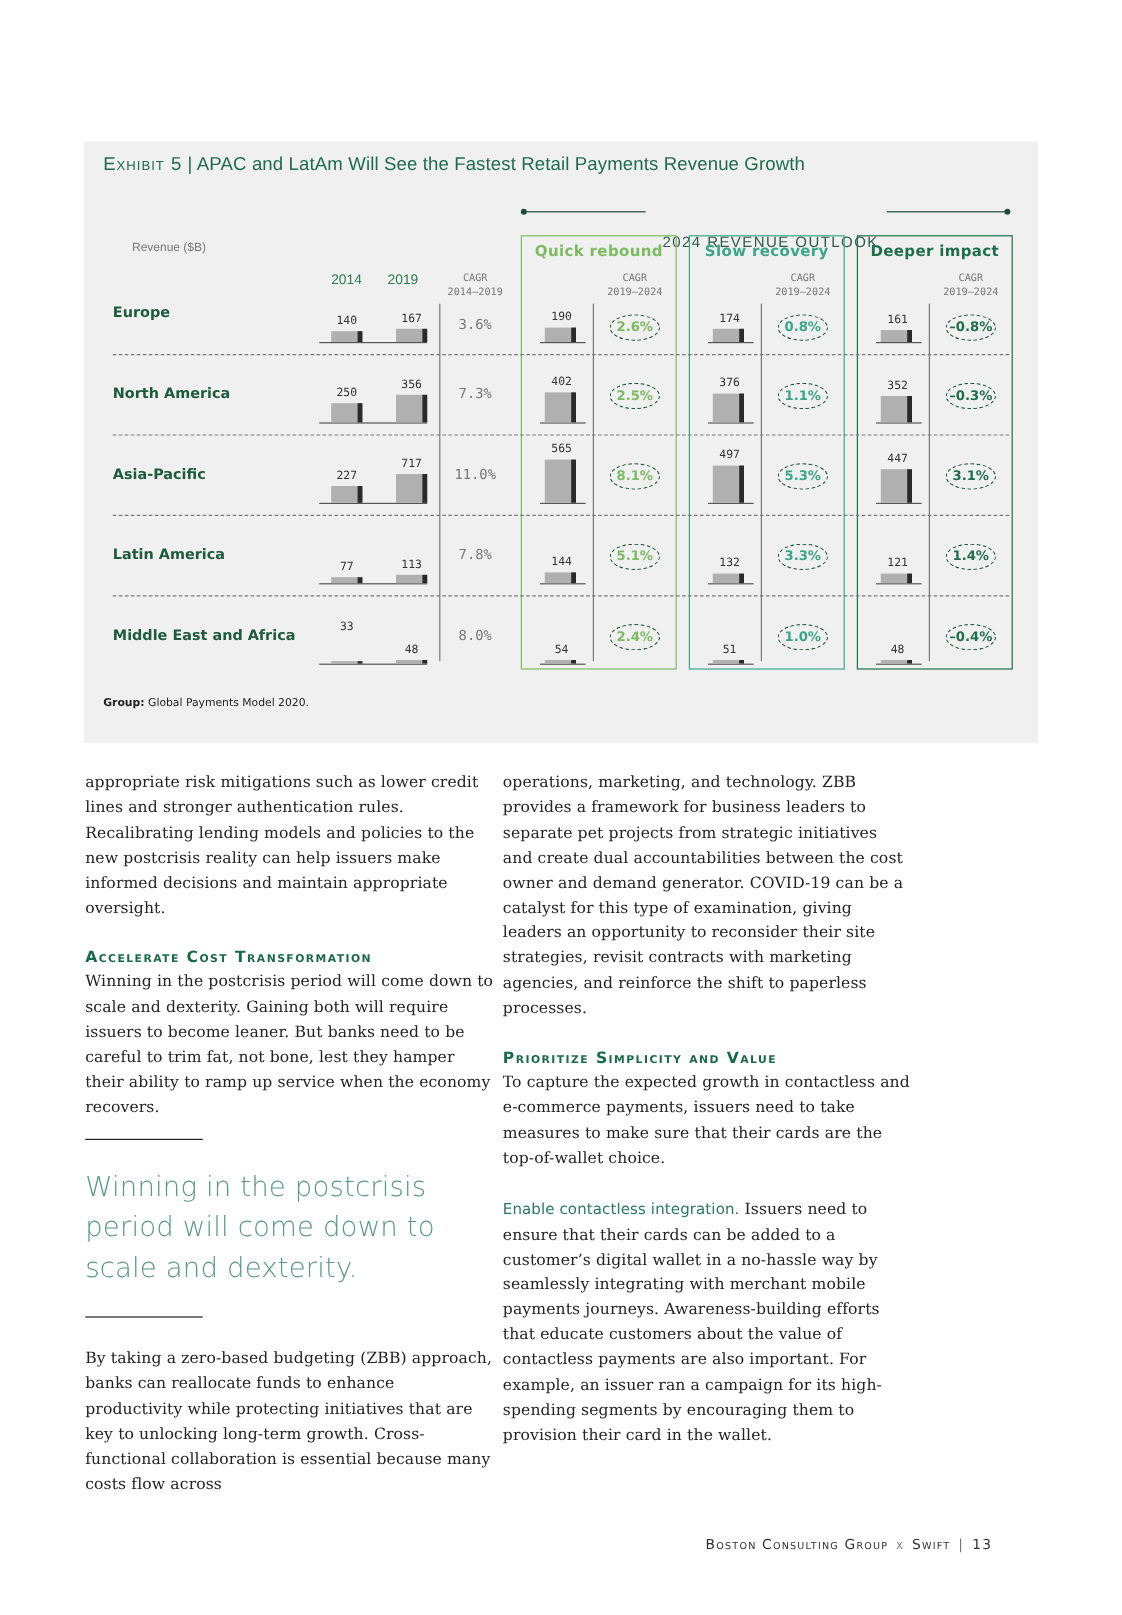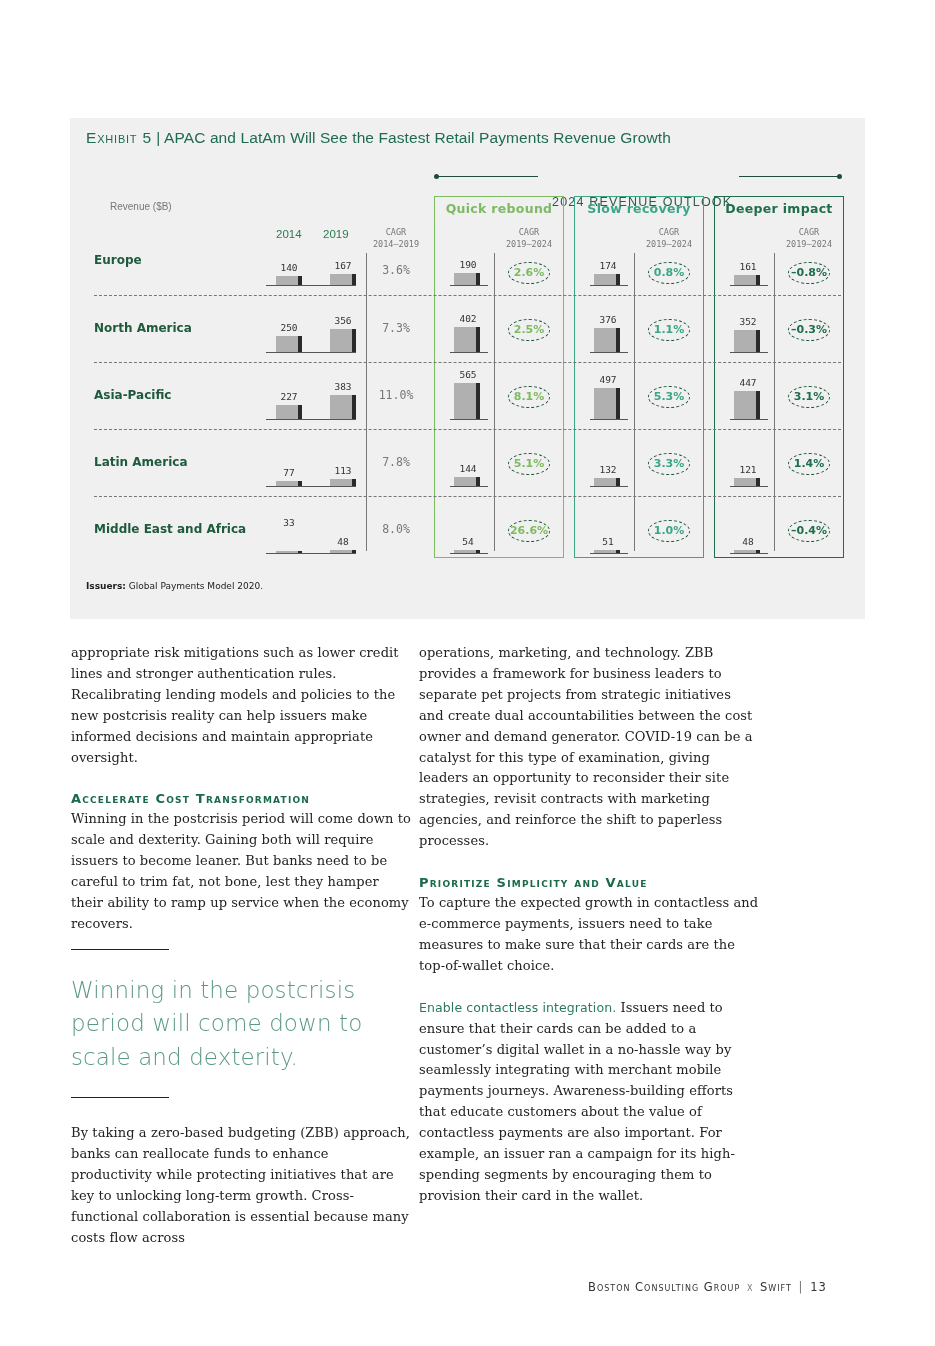--- a/index.html
+++ b/index.html
@@ -153,21 +153,21 @@
       <div class="bar-cap" style="left:686px;top:211.70666666666668px;height:22.293333333333333px"></div>
       <div class="bar-val" style="left:658px;top:197.70666666666668px">352</div>
       <div class="ellipse" style="left:718px;top:201px;color:#1e6e4c">–0.3%</div>
       <div class="region" style="top:270px">Asia-Pacific</div>
       <div class="bar-base" style="left:196px;top:301px;width:90px"></div>
       <div class="bar" style="left:206px;top:286.62333333333333px;width:26px;height:14.376666666666667px"></div>
       <div class="bar-cap" style="left:228px;top:286.62333333333333px;height:14.376666666666667px"></div>
       <div class="bar-val" style="left:199px;top:272.62333333333333px">227</div>
       <div class="bar" style="left:260px;top:276.74333333333334px;width:26px;height:24.256666666666664px"></div>
       <div class="bar-cap" style="left:282px;top:276.74333333333334px;height:24.256666666666664px"></div>
-      <div class="bar-val" style="left:253px;top:262.74333333333334px">383</div>
+      <div class="bar-val" style="left:253px;top:262.74333333333334px">717</div>
       <div class="cagr-hist" style="left:296px;top:270px">11.0%</div>
       <div class="bar-base" style="left:380px;top:301px;width:38px"></div>
       <div class="bar" style="left:384px;top:265.2166666666667px;width:26px;height:35.78333333333333px"></div>
       <div class="bar-cap" style="left:406px;top:265.2166666666667px;height:35.78333333333333px"></div>
       <div class="bar-val" style="left:378px;top:251.2166666666667px">565</div>
       <div class="ellipse" style="left:438px;top:268px;color:#7dbb62">8.1%</div>
       <div class="bar-base" style="left:520px;top:301px;width:38px"></div>
       <div class="bar" style="left:524px;top:269.5233333333333px;width:26px;height:31.476666666666667px"></div>
       <div class="bar-cap" style="left:546px;top:269.5233333333333px;height:31.476666666666667px"></div>
       <div class="bar-val" style="left:518px;top:255.5233333333333px">497</div>
@@ -207,35 +207,35 @@
       <div class="bar-cap" style="left:228px;top:432.91px;height:2.09px"></div>
       <div class="bar-val" style="left:199px;top:399px">33</div>
       <div class="bar" style="left:260px;top:431.96px;width:26px;height:3.04px"></div>
       <div class="bar-cap" style="left:282px;top:431.96px;height:3.04px"></div>
       <div class="bar-val" style="left:253px;top:417.96px">48</div>
       <div class="cagr-hist" style="left:296px;top:404px">8.0%</div>
       <div class="bar-base" style="left:380px;top:435px;width:38px"></div>
       <div class="bar" style="left:384px;top:431.58px;width:26px;height:3.42px"></div>
       <div class="bar-cap" style="left:406px;top:431.58px;height:3.42px"></div>
       <div class="bar-val" style="left:378px;top:417.58px">54</div>
-      <div class="ellipse" style="left:438px;top:402px;color:#7dbb62">26.6%</div>
+      <div class="ellipse" style="left:438px;top:402px;color:#7dbb62">2.4%</div>
       <div class="bar-base" style="left:520px;top:435px;width:38px"></div>
       <div class="bar" style="left:524px;top:431.77px;width:26px;height:3.2300000000000004px"></div>
       <div class="bar-cap" style="left:546px;top:431.77px;height:3.2300000000000004px"></div>
       <div class="bar-val" style="left:518px;top:417.77px">51</div>
       <div class="ellipse" style="left:578px;top:402px;color:#3aa687">1.0%</div>
       <div class="bar-base" style="left:660px;top:435px;width:38px"></div>
       <div class="bar" style="left:664px;top:431.96px;width:26px;height:3.04px"></div>
       <div class="bar-cap" style="left:686px;top:431.96px;height:3.04px"></div>
       <div class="bar-val" style="left:658px;top:417.96px">48</div>
       <div class="ellipse" style="left:718px;top:402px;color:#1e6e4c">–0.4%</div>
     </div>
 
   <div class="src">
-    <div><b>Issuers:</b> <span>Global Payments Model 2020.</span></div>
+    <div><b>Group:</b> <span>Global Payments Model 2020.</span></div>
   </div>
 </div>
 
 <div class="col" style="left:71px;top:643px;">
   <p>appropriate risk mitigations such as lower credit lines and stronger authentication rules. Recalibrating lending models and policies to the new postcrisis reality can help issuers make informed decisions and maintain appropriate oversight.</p>
   <div style="height:21px"></div>
   <div class="head">Accelerate Cost Transformation</div>
   <p>Winning in the postcrisis period will come down to scale and dexterity. Gaining both will require issuers to become leaner. But banks need to be careful to trim fat, not bone, lest they hamper their ability to ramp up service when the economy recovers.</p>
   <div class="rule" style="margin-top:14px"></div>
   <div class="quote" style="margin-top:24px;width:300px">Winning in the postcrisis period will come down to scale and dexterity.</div>

